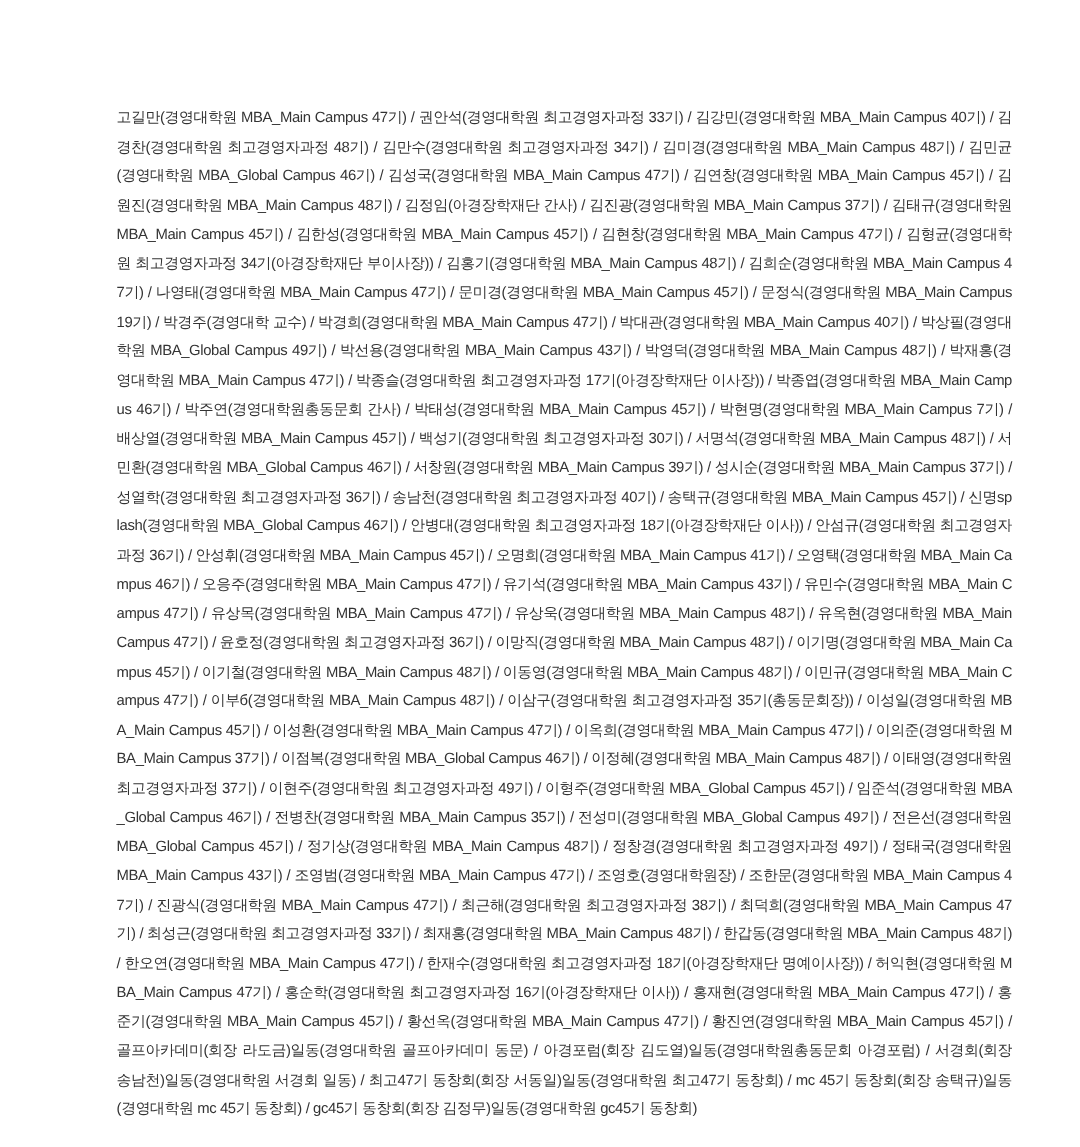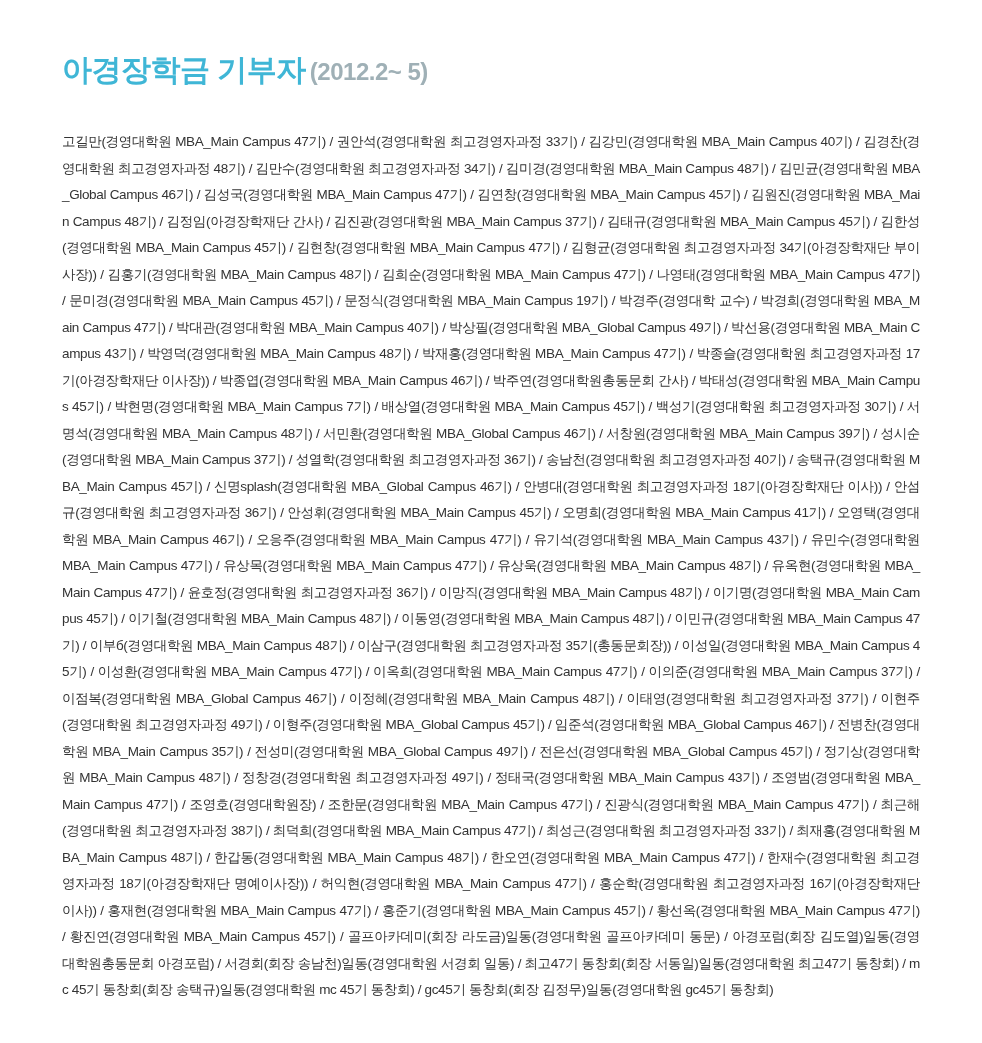--- a/index.html
+++ b/index.html
@@ -53,31 +53,29 @@
     padding: 0;
     font-size: 13.5px;
     line-height: 26.5px;
     color: #333333;
     text-align: justify;
     word-break: break-all;
     letter-spacing: -0.35px;
   }
   .donors-1 {
     margin-top: 42px;
+    margin-left: 44px;
   }
 </style>
 </head>
 <body>
 
 <div class="page">
 
   <div class="section section-1">
-    <h1 class="heading">
-      <span class="main">아경장학금 기부자</span><span class="period">(2012.2~ 5)</span>
-    </h1>
     <p class="body-text donors-1">고길만(경영대학원 MBA_Main Campus 47기) / 권안석(경영대학원 최고경영자과정 33기) / 김강민(경영대학원 MBA_Main Campus 40기) / 김경찬(경영대학원 최고경영자과정 48기) / 김만수(경영대학원 최고경영자과정 34기) / 김미경(경영대학원 MBA_Main Campus 48기) / 김민균(경영대학원 MBA_Global Campus 46기) / 김성국(경영대학원 MBA_Main Campus 47기) / 김연창(경영대학원 MBA_Main Campus 45기) / 김원진(경영대학원 MBA_Main Campus 48기) / 김정임(아경장학재단 간사) / 김진광(경영대학원 MBA_Main Campus 37기) / 김태규(경영대학원 MBA_Main Campus 45기) / 김한성(경영대학원 MBA_Main Campus 45기) / 김현창(경영대학원 MBA_Main Campus 47기) / 김형균(경영대학원 최고경영자과정 34기(아경장학재단 부이사장)) / 김홍기(경영대학원 MBA_Main Campus 48기) / 김희순(경영대학원 MBA_Main Campus 47기) / 나영태(경영대학원 MBA_Main Campus 47기) / 문미경(경영대학원 MBA_Main Campus 45기) / 문정식(경영대학원 MBA_Main Campus 19기) / 박경주(경영대학 교수) / 박경희(경영대학원 MBA_Main Campus 47기) / 박대관(경영대학원 MBA_Main Campus 40기) / 박상필(경영대학원 MBA_Global Campus 49기) / 박선용(경영대학원 MBA_Main Campus 43기) / 박영덕(경영대학원 MBA_Main Campus 48기) / 박재홍(경영대학원 MBA_Main Campus 47기) / 박종슬(경영대학원 최고경영자과정 17기(아경장학재단 이사장)) / 박종엽(경영대학원 MBA_Main Campus 46기) / 박주연(경영대학원총동문회 간사) / 박태성(경영대학원 MBA_Main Campus 45기) / 박현명(경영대학원 MBA_Main Campus 7기) / 배상열(경영대학원 MBA_Main Campus 45기) / 백성기(경영대학원 최고경영자과정 30기) / 서명석(경영대학원 MBA_Main Campus 48기) / 서민환(경영대학원 MBA_Global Campus 46기) / 서창원(경영대학원 MBA_Main Campus 39기) / 성시순(경영대학원 MBA_Main Campus 37기) / 성열학(경영대학원 최고경영자과정 36기) / 송남천(경영대학원 최고경영자과정 40기) / 송택규(경영대학원 MBA_Main Campus 45기) / 신명splash(경영대학원 MBA_Global Campus 46기) / 안병대(경영대학원 최고경영자과정 18기(아경장학재단 이사)) / 안섬규(경영대학원 최고경영자과정 36기) / 안성휘(경영대학원 MBA_Main Campus 45기) / 오명희(경영대학원 MBA_Main Campus 41기) / 오영택(경영대학원 MBA_Main Campus 46기) / 오응주(경영대학원 MBA_Main Campus 47기) / 유기석(경영대학원 MBA_Main Campus 43기) / 유민수(경영대학원 MBA_Main Campus 47기) / 유상목(경영대학원 MBA_Main Campus 47기) / 유상욱(경영대학원 MBA_Main Campus 48기) / 유옥현(경영대학원 MBA_Main Campus 47기) / 윤호정(경영대학원 최고경영자과정 36기) / 이망직(경영대학원 MBA_Main Campus 48기) / 이기명(경영대학원 MBA_Main Campus 45기) / 이기철(경영대학원 MBA_Main Campus 48기) / 이동영(경영대학원 MBA_Main Campus 48기) / 이민규(경영대학원 MBA_Main Campus 47기) / 이부б(경영대학원 MBA_Main Campus 48기) / 이삼구(경영대학원 최고경영자과정 35기(총동문회장)) / 이성일(경영대학원 MBA_Main Campus 45기) / 이성환(경영대학원 MBA_Main Campus 47기) / 이옥희(경영대학원 MBA_Main Campus 47기) / 이의준(경영대학원 MBA_Main Campus 37기) / 이점복(경영대학원 MBA_Global Campus 46기) / 이정혜(경영대학원 MBA_Main Campus 48기) / 이태영(경영대학원 최고경영자과정 37기) / 이현주(경영대학원 최고경영자과정 49기) / 이형주(경영대학원 MBA_Global Campus 45기) / 임준석(경영대학원 MBA_Global Campus 46기) / 전병찬(경영대학원 MBA_Main Campus 35기) / 전성미(경영대학원 MBA_Global Campus 49기) / 전은선(경영대학원 MBA_Global Campus 45기) / 정기상(경영대학원 MBA_Main Campus 48기) / 정창경(경영대학원 최고경영자과정 49기) / 정태국(경영대학원 MBA_Main Campus 43기) / 조영범(경영대학원 MBA_Main Campus 47기) / 조영호(경영대학원장) / 조한문(경영대학원 MBA_Main Campus 47기) / 진광식(경영대학원 MBA_Main Campus 47기) / 최근해(경영대학원 최고경영자과정 38기) / 최덕희(경영대학원 MBA_Main Campus 47기) / 최성근(경영대학원 최고경영자과정 33기) / 최재홍(경영대학원 MBA_Main Campus 48기) / 한갑동(경영대학원 MBA_Main Campus 48기) / 한오연(경영대학원 MBA_Main Campus 47기) / 한재수(경영대학원 최고경영자과정 18기(아경장학재단 명예이사장)) / 허익현(경영대학원 MBA_Main Campus 47기) / 홍순학(경영대학원 최고경영자과정 16기(아경장학재단 이사)) / 홍재현(경영대학원 MBA_Main Campus 47기) / 홍준기(경영대학원 MBA_Main Campus 45기) / 황선옥(경영대학원 MBA_Main Campus 47기) / 황진연(경영대학원 MBA_Main Campus 45기) / 골프아카데미(회장 라도금)일동(경영대학원 골프아카데미 동문) / 아경포럼(회장 김도열)일동(경영대학원총동문회 아경포럼) / 서경회(회장 송남천)일동(경영대학원 서경회 일동) / 최고47기 동창회(회장 서동일)일동(경영대학원 최고47기 동창회) / mc 45기 동창회(회장 송택규)일동(경영대학원 mc 45기 동창회) / gc45기 동창회(회장 김정무)일동(경영대학원 gc45기 동창회)</p>
   </div>
 
   <div class="section section-2">
     
     
   </div>
 
 </div>
 

